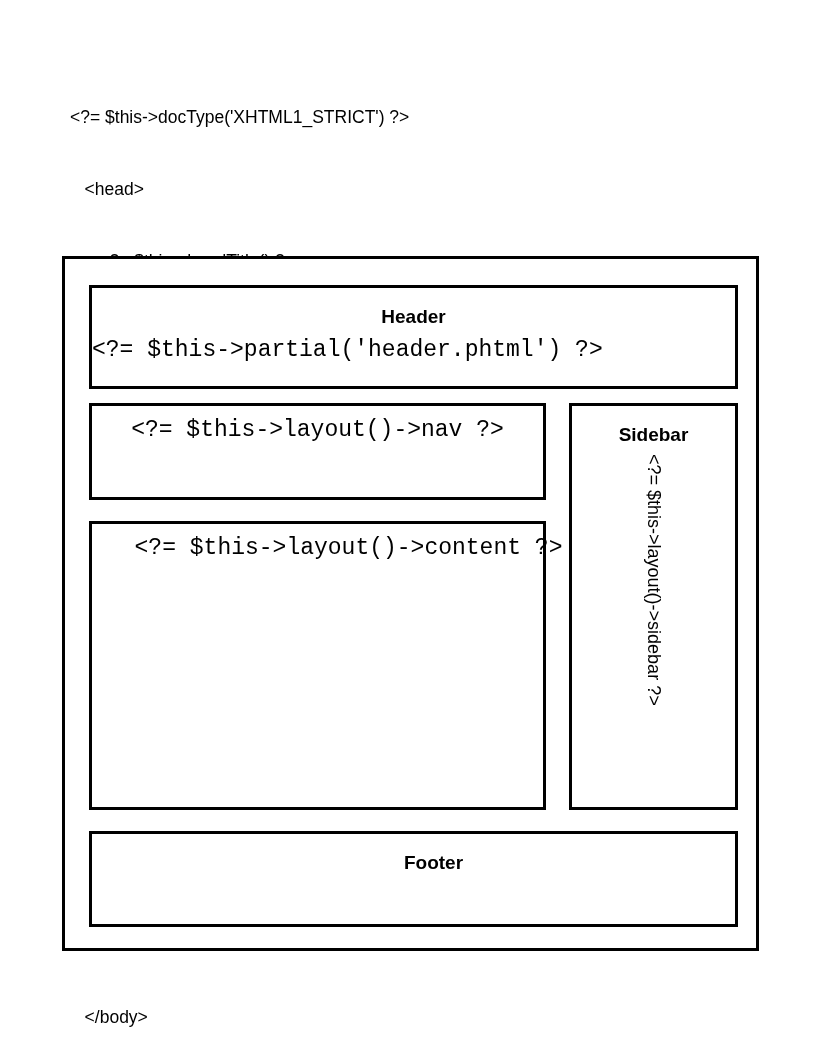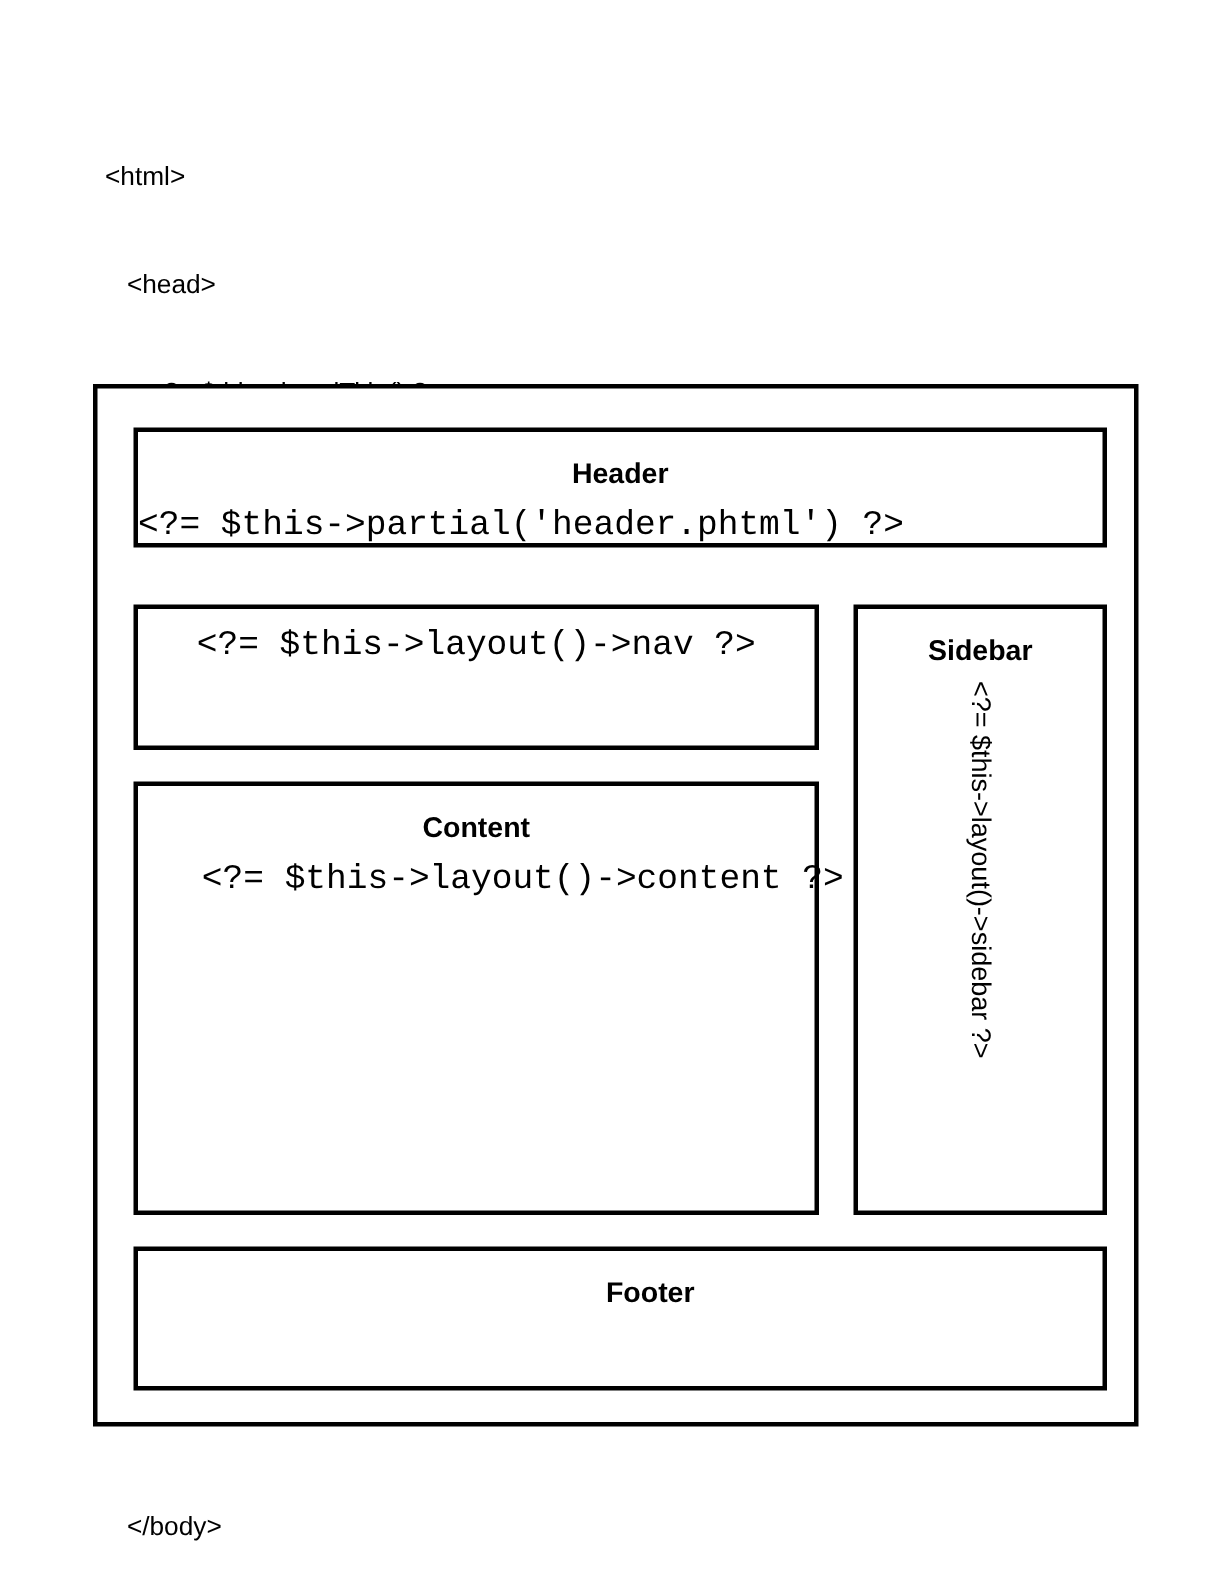--- a/index.html
+++ b/index.html
@@ -63,21 +63,21 @@
     white-space: pre;
     text-align: center;
     font-family: Liberation Mono, monospace;
   }
 
   
   #region-header {
     left: 24px;
     top: 26px;
     width: 649px;
-    height: 80px;
+    height: 104px;
   }
   #region-header .region-title { margin-top: 19px; }
   #region-header .region-code  { margin-top: 14px; width: 455px; }
 
   
   #region-navigation {
     left: 24px;
     top: 144px;
     width: 457px;
     height: 97px;
@@ -131,42 +131,41 @@
     height: 96px;
     padding-left: 40px;
   }
   #region-footer .region-title { margin-top: 19px; }
   #region-footer .region-code  { margin-top: 14px; width: 455px; }
 </style>
 </head>
 <body>
 
 <div id="code-top" class="code-block">
-  <div class="code-line">&lt;html&gt;</div>
+  <div class="code-line">&lt;?= $this-&gt;docType('XHTML1_STRICT') ?&gt;</div>
   <div class="code-line">   &lt;head&gt;</div>
   <div class="code-line">      &lt;?= $this-&gt;headTitle() ?&gt;</div>
   <div class="code-line">      &lt;?= $this-&gt;headScript() ?&gt;</div>
   <div class="code-line">      &lt;?= $this-&gt;headStylesheet() ?&gt;</div>
   <div class="code-line">   &lt;/head&gt;</div>
   <div class="code-line">   &lt;body&gt;</div>
 </div>
 
 <div id="layout-box">
 
   <div class="region" id="region-header">
     <div class="region-title">Header</div>
     <div class="region-code">&lt;?= $this-&gt;partial('header.phtml') ?&gt;</div>
   </div>
 
   <div class="region" id="region-navigation">
     <div class="region-code">&lt;?= $this-&gt;layout()-&gt;nav ?&gt;</div>
   </div>
 
   <div class="region" id="region-content">
-    <div class="region-title">Content</div>
     <div class="region-code">&lt;?= $this-&gt;layout()-&gt;content ?&gt;</div>
   </div>
 
   <div class="region" id="region-sidebar">
     <div class="region-title">Sidebar</div>
     <div class="sidebar-code-wrap">
       <div class="sidebar-code-rot">&lt;?= $this-&gt;layout()-&gt;sidebar ?&gt;</div>
     </div>
   </div>
 

